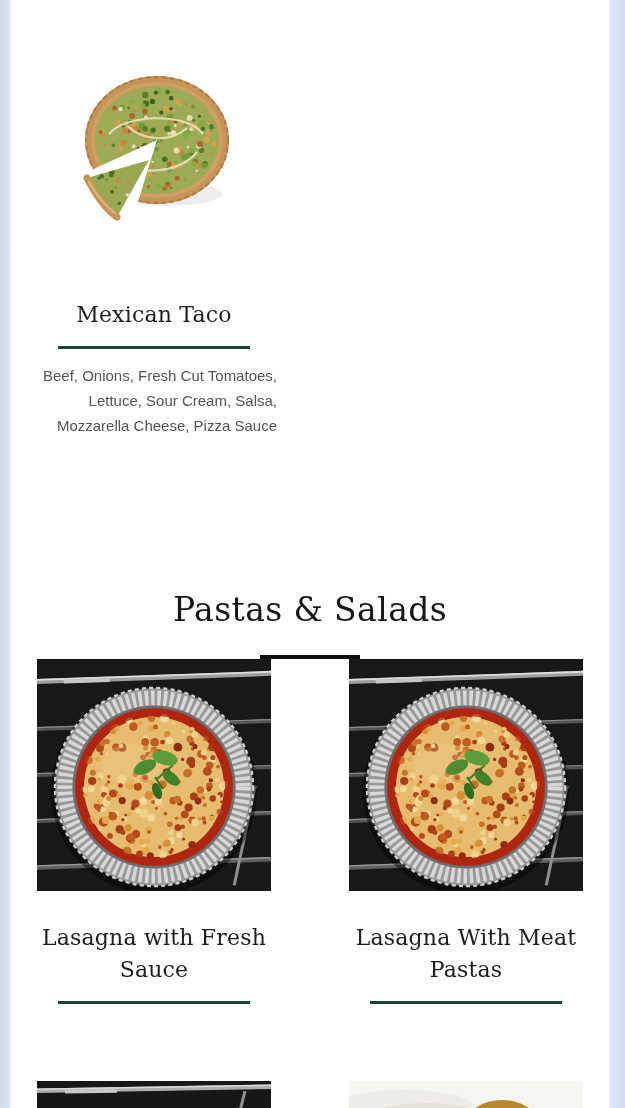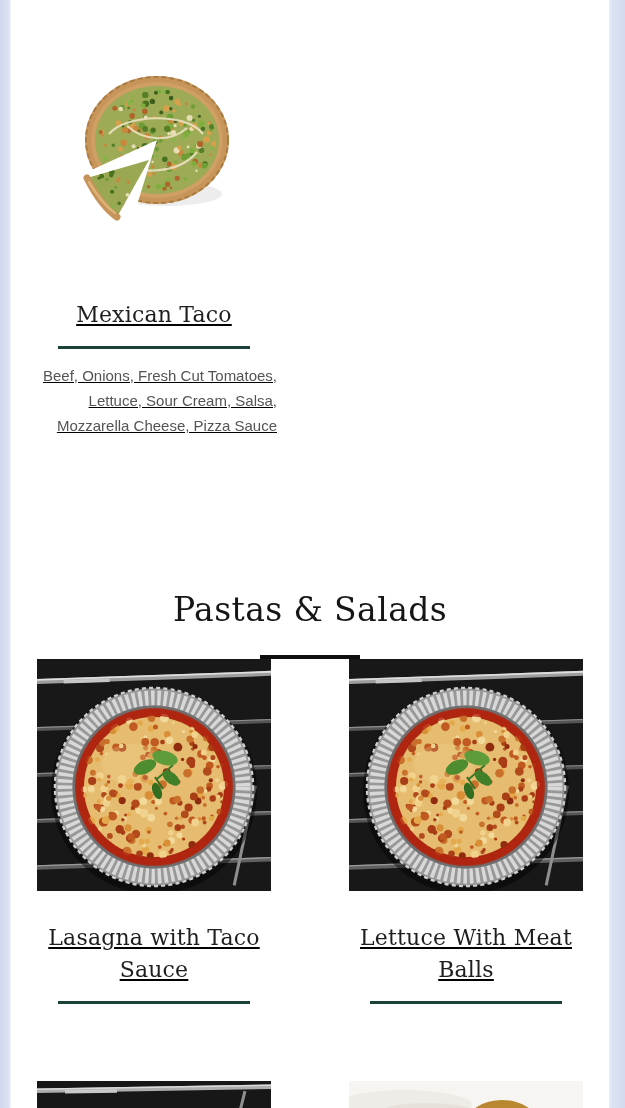--- a/index.html
+++ b/index.html
@@ -7,21 +7,21 @@
     width:625px;height:1108px;overflow:hidden;
     background:linear-gradient(90deg,#cfd8ee 0px,#dce3f4 9px,#ffffff 12px,#ffffff 604px,#dce3f4 612px,#d2dbf0 625px);
     font-family:"Liberation Sans","DejaVu Sans",sans-serif;
   }
   .content{
     width:598px;margin-left:11px;background:#ffffff;
     min-height:1108px;box-sizing:border-box;padding-top:34px;
   }
   .menu-grid{
     display:grid;grid-template-columns:234px 234px;
-    column-gap:78px;row-gap:77px;margin:0 26px;text-decoration:underline;
+    column-gap:78px;row-gap:77px;margin:0 26px;
   }
   .menu-card{width:234px;}
   .photo-box{
     width:234px;height:234px;display:flex;align-items:center;justify-content:center;
     overflow:hidden;
   }
   .photo-box.tall{height:232px;}
   .photo-box svg.photo{display:block;}
   .item-title{
     margin:31px 0 0;font-family:"DejaVu Serif","Liberation Serif",serif;
@@ -523,31 +523,31 @@
   <div class="heading-divider"></div>
 
   <section class="menu-grid">
 
     <div class="menu-card">
       <div class="photo-box tall">
         <svg class="photo" width="234" height="232" viewBox="0 0 234 232">
             <use href="#sym-lasagna"></use>
           </svg>
       </div>
-      <h3 class="item-title">Lasagna with Taco Sauce</h3>
+      <h3 class="item-title">Lasagna with Fresh Sauce</h3>
       <div class="title-divider"></div>
     </div>
 
     <div class="menu-card">
       <div class="photo-box tall">
         <svg class="photo" width="234" height="232" viewBox="0 0 234 232">
             <use href="#sym-lasagna"></use>
           </svg>
       </div>
-      <h3 class="item-title">Lettuce With Meat Balls</h3>
+      <h3 class="item-title">Lasagna With Meat Pastas</h3>
       <div class="title-divider"></div>
     </div>
 
     <div class="menu-card">
       <div class="photo-box tall">
         <svg class="photo" width="234" height="232" viewBox="0 0 234 232">
             <use href="#sym-oven-partial"></use>
           </svg>
       </div>
     </div>

